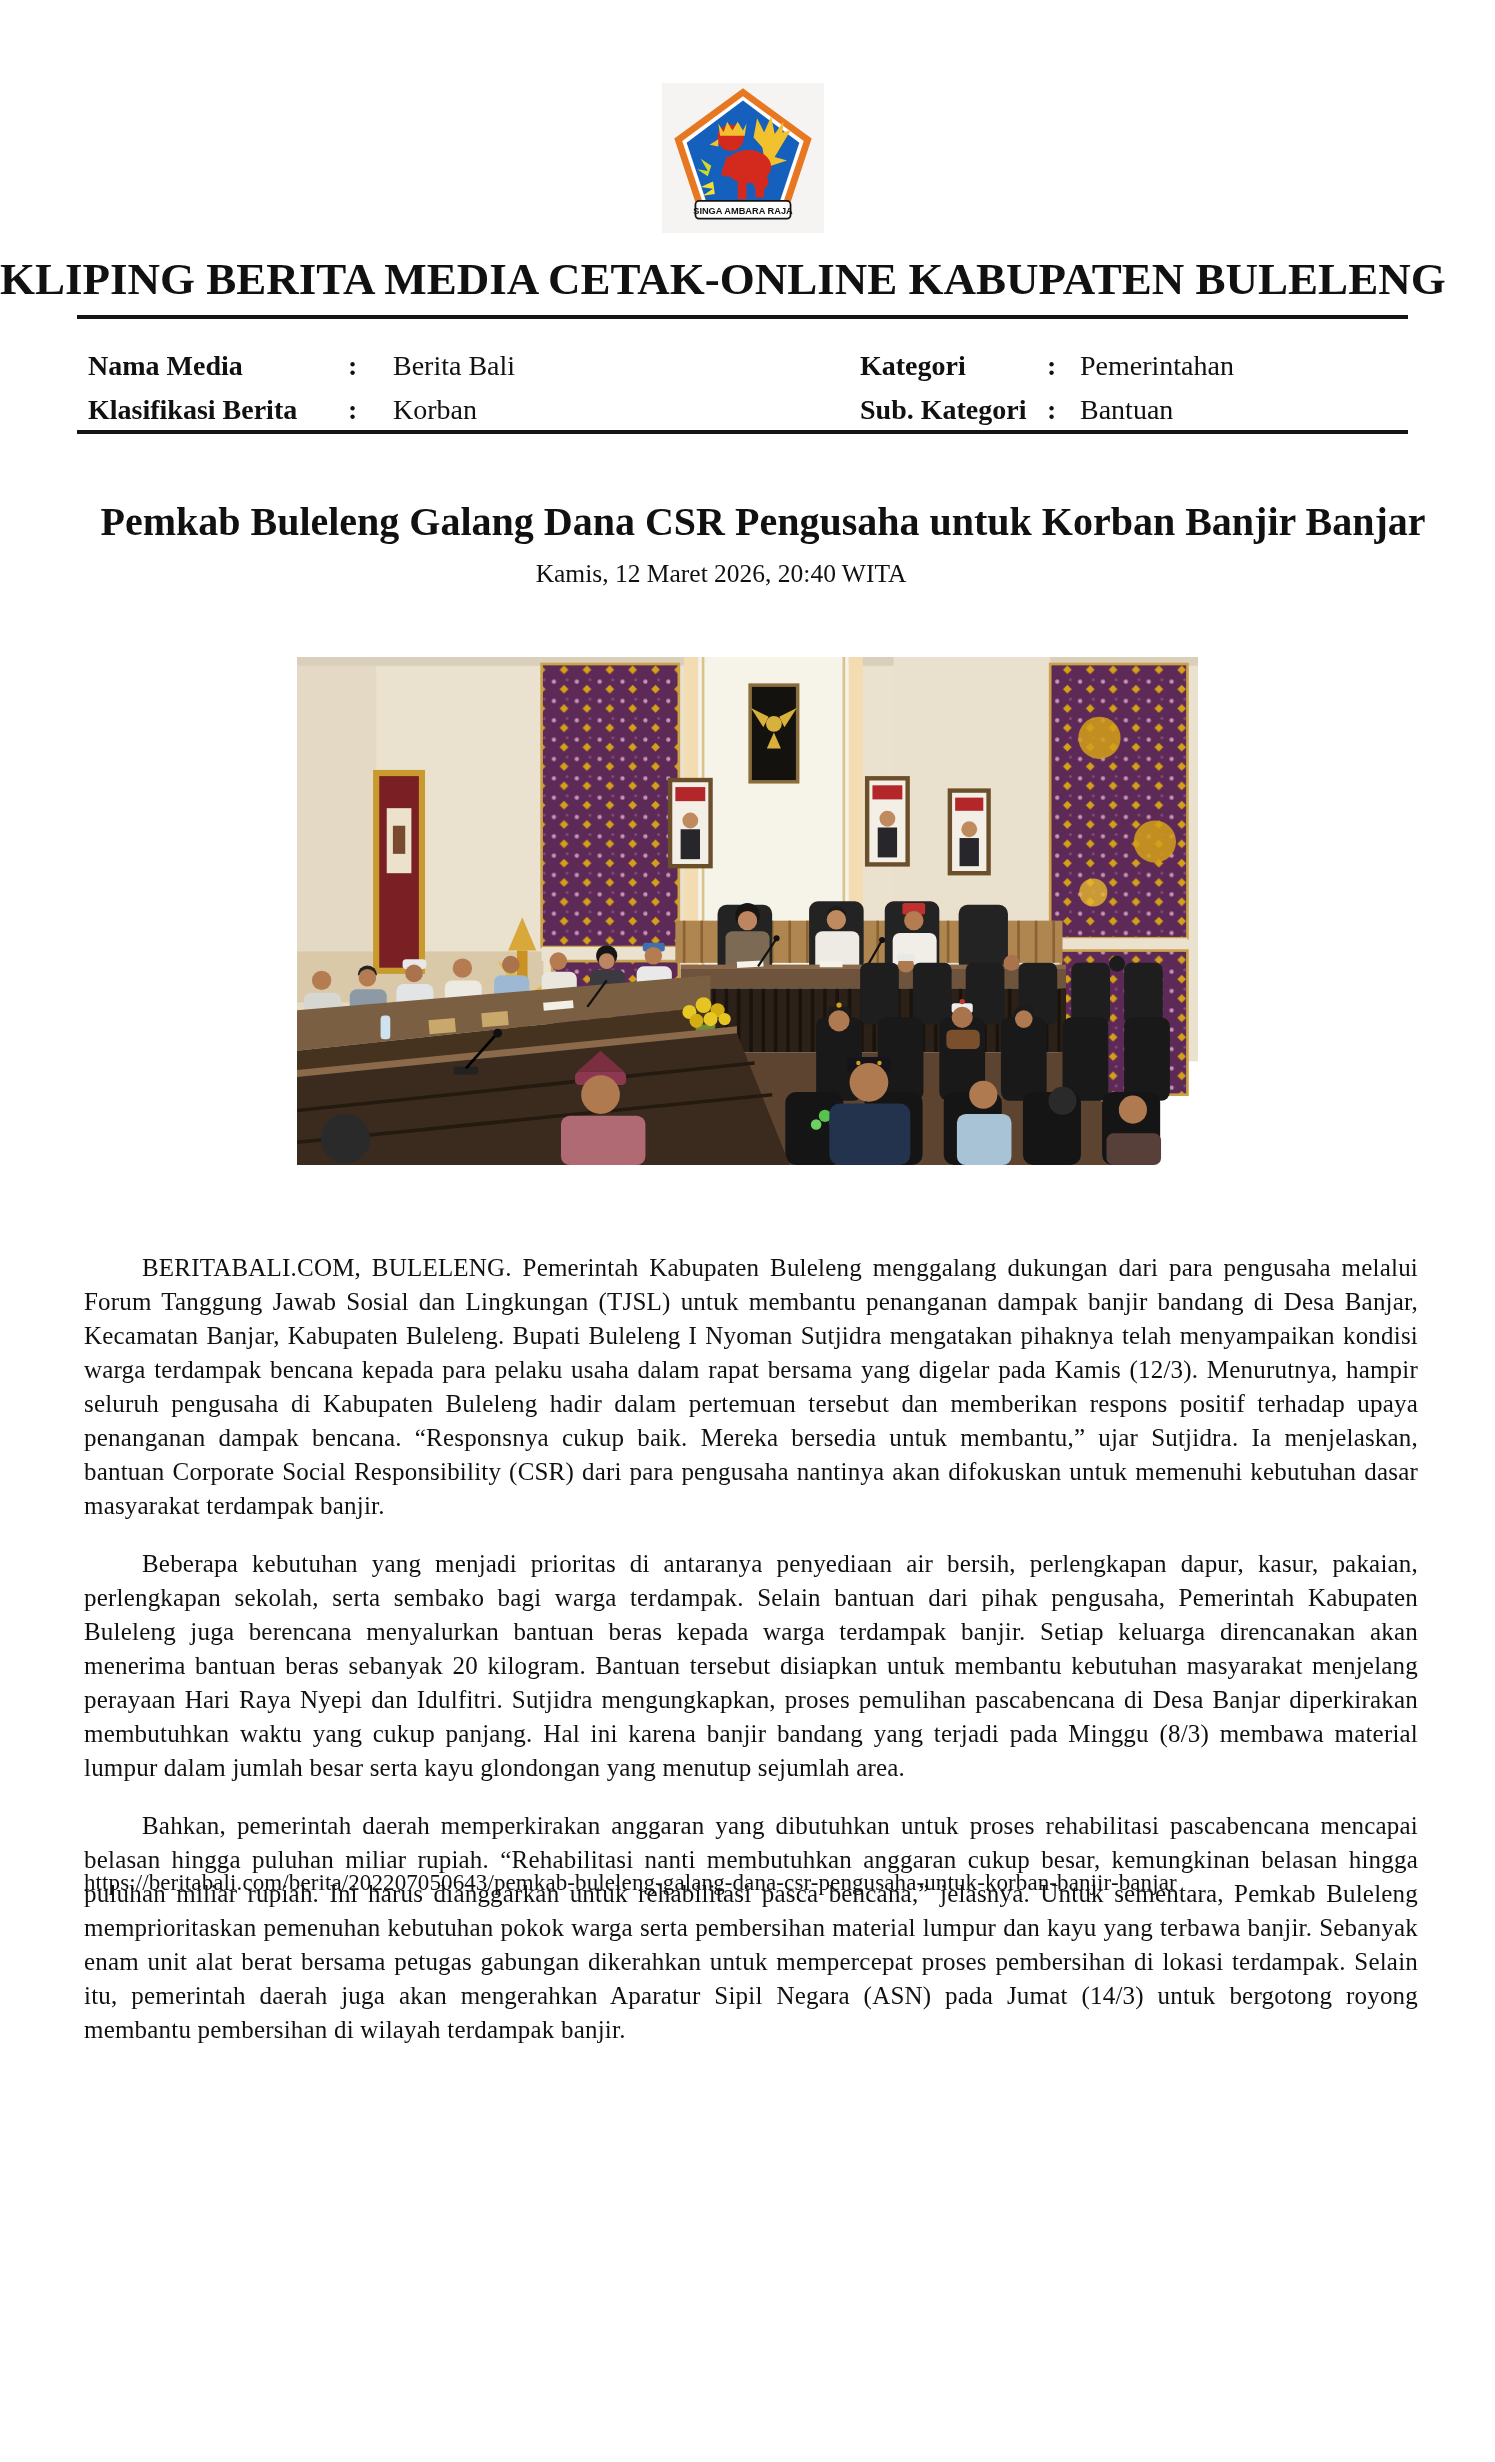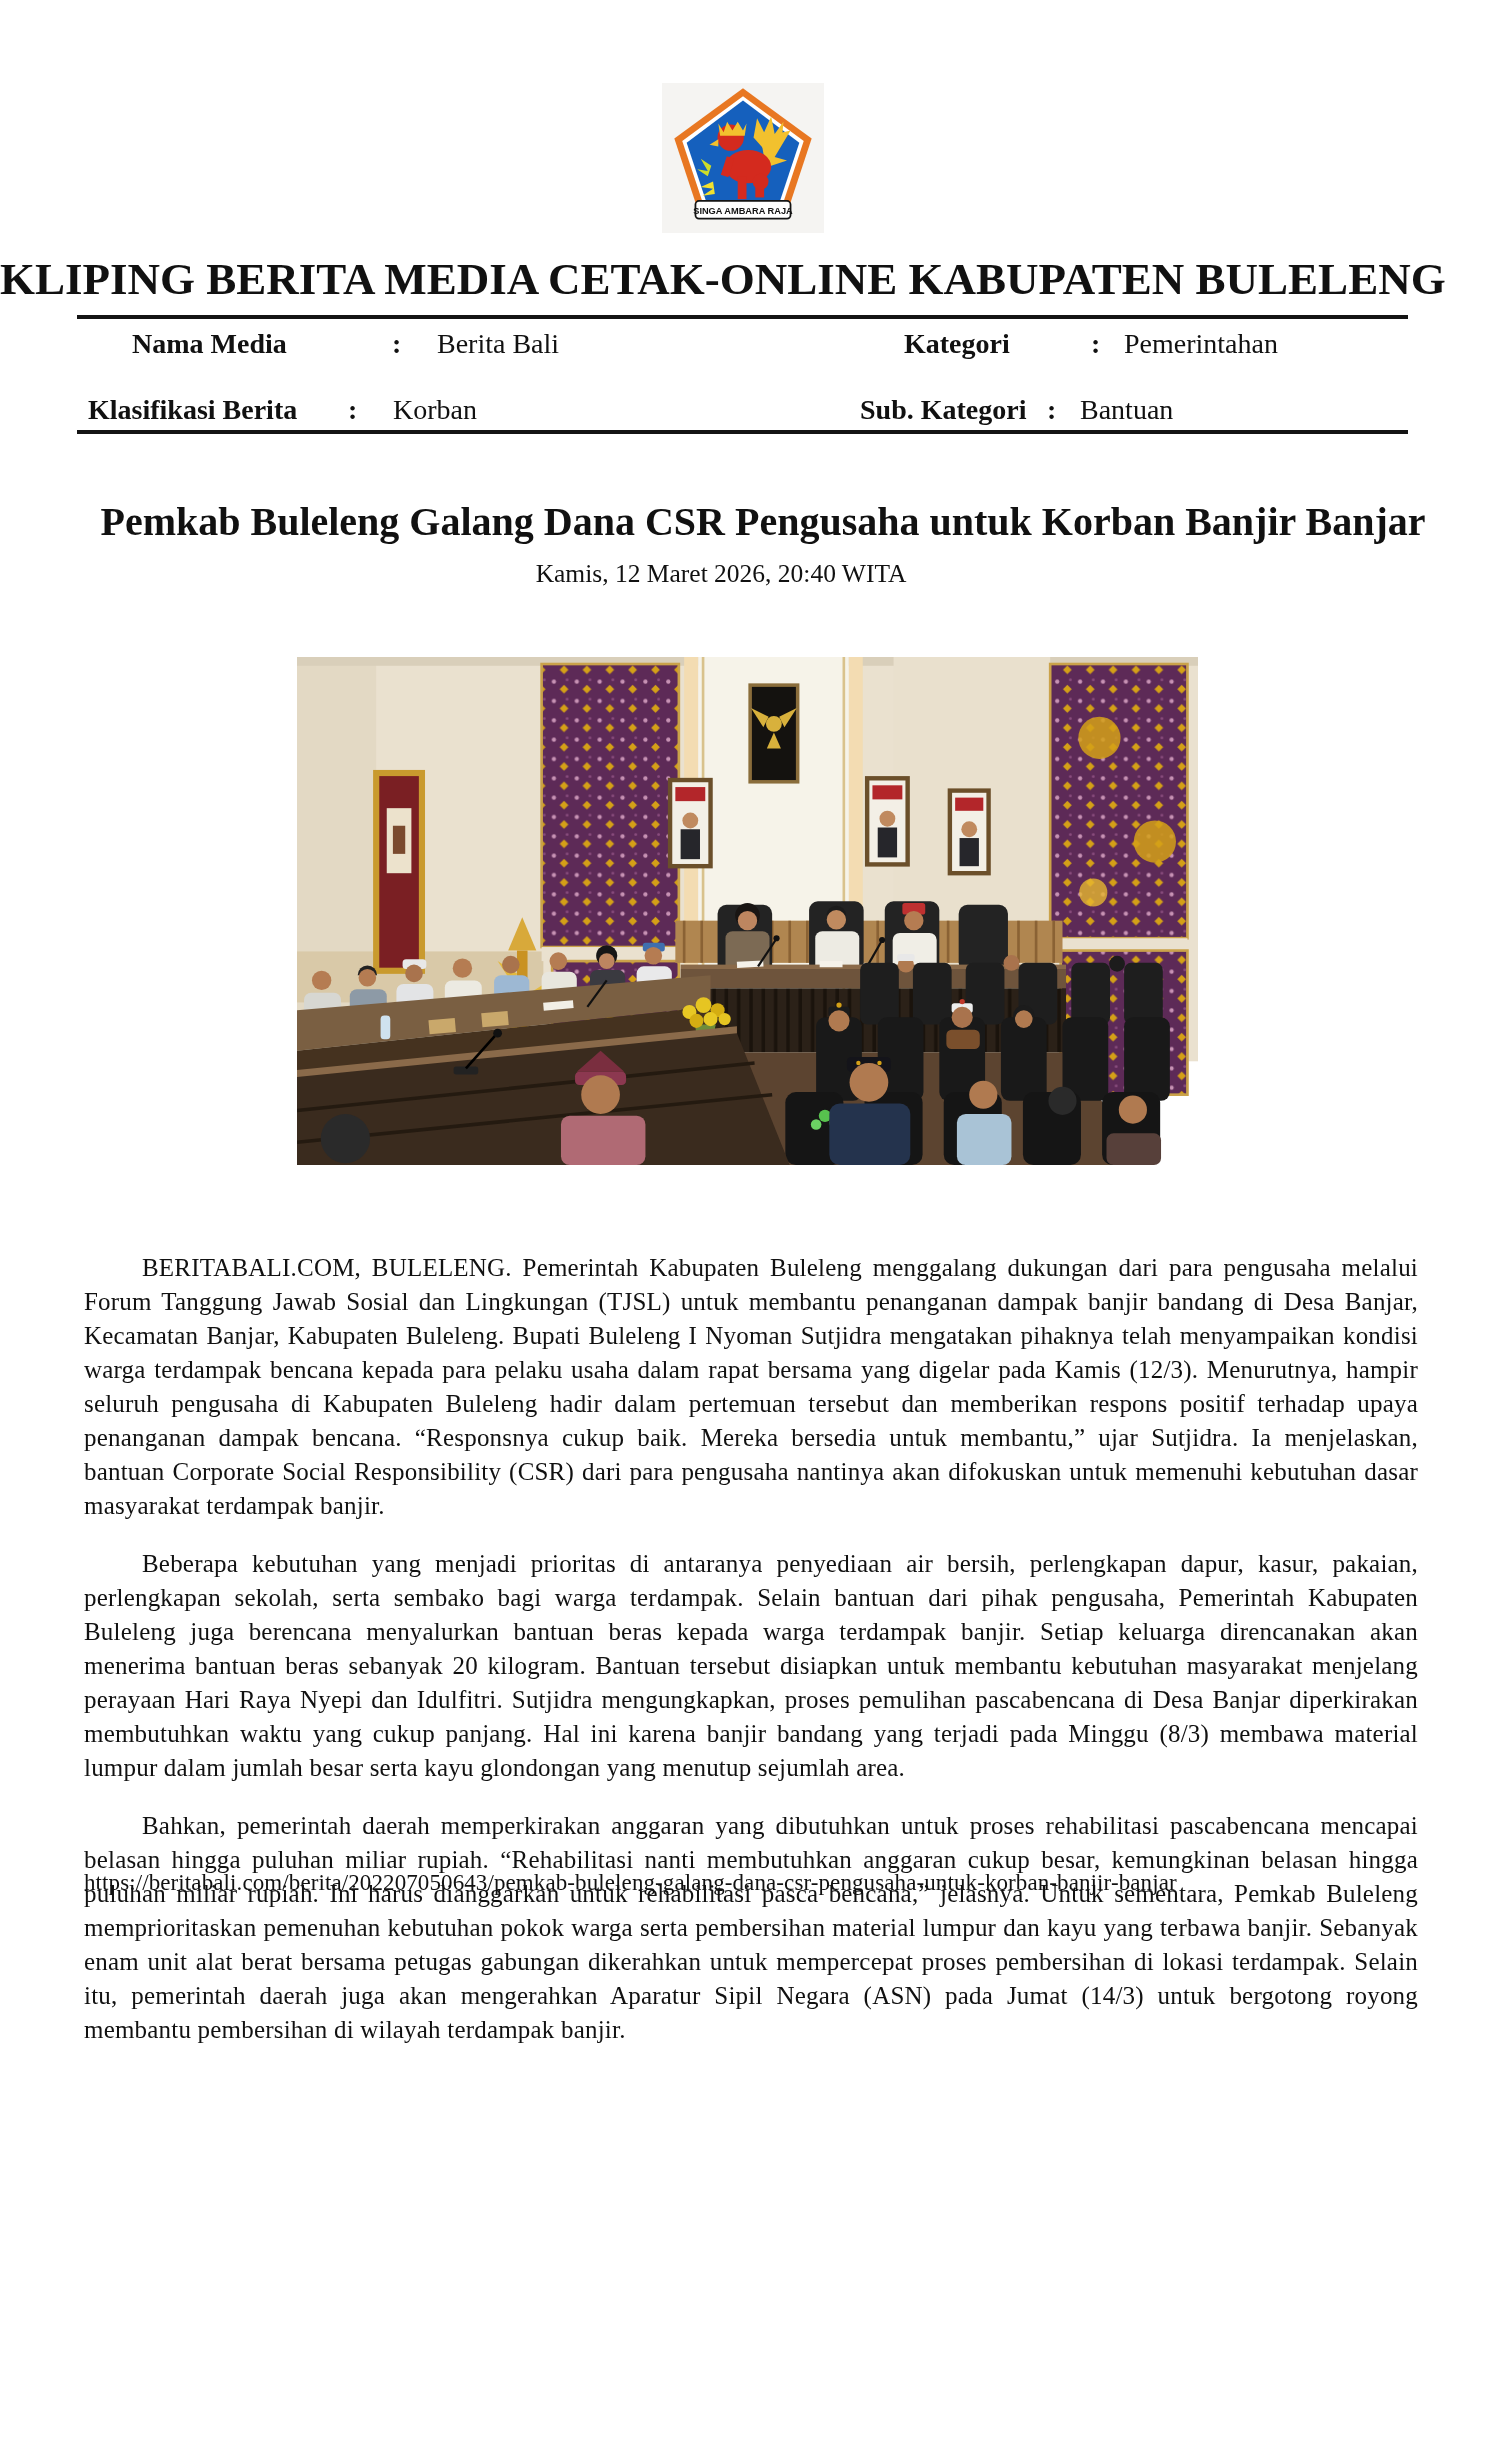--- a/index.html
+++ b/index.html
@@ -11,21 +11,21 @@
   .main-title {
     position:absolute; top:253px; left:0; width:1495px; text-align:left;
     font-size:45px; font-weight:bold; letter-spacing:0px; white-space:nowrap;
   }
   .rule { position:absolute; left:77px; width:1331px; height:4.4px; background:#141414; }
   .rule-top { top:315px; }
   .rule-bottom { top:430px; }
   .meta { position:absolute; top:0; left:0; width:1495px; font-size:28px; }
   .meta span { position:absolute; white-space:nowrap; }
   .m-label { font-weight:bold; }
-  .r1 { top:328px;margin-left:44px; } .r2 { top:394px; }
+  .r1 { top:350px; } .r2 { top:394px; }
   .c-llabel { left:88px; } .c-lcolon { left:348px; font-weight:bold; }
   .c-lvalue { left:393px; }
   .c-rlabel { left:860px; } .c-rcolon { left:1047px; font-weight:bold; }
   .c-rvalue { left:1080px; }
   .article-head { position:absolute; left:0; width:1442px; text-align:center; }
   .article-title { top:498px; font-size:40px; font-weight:bold; white-space:nowrap;padding-left:42px; }
   .article-date { top:559px; font-size:25.5px; font-weight:normal; }
   .photo { position:absolute; left:297px; top:657px; width:901px; height:508px; }
   .photo svg { display:block; width:100%; height:100%; }
   .body-text {

